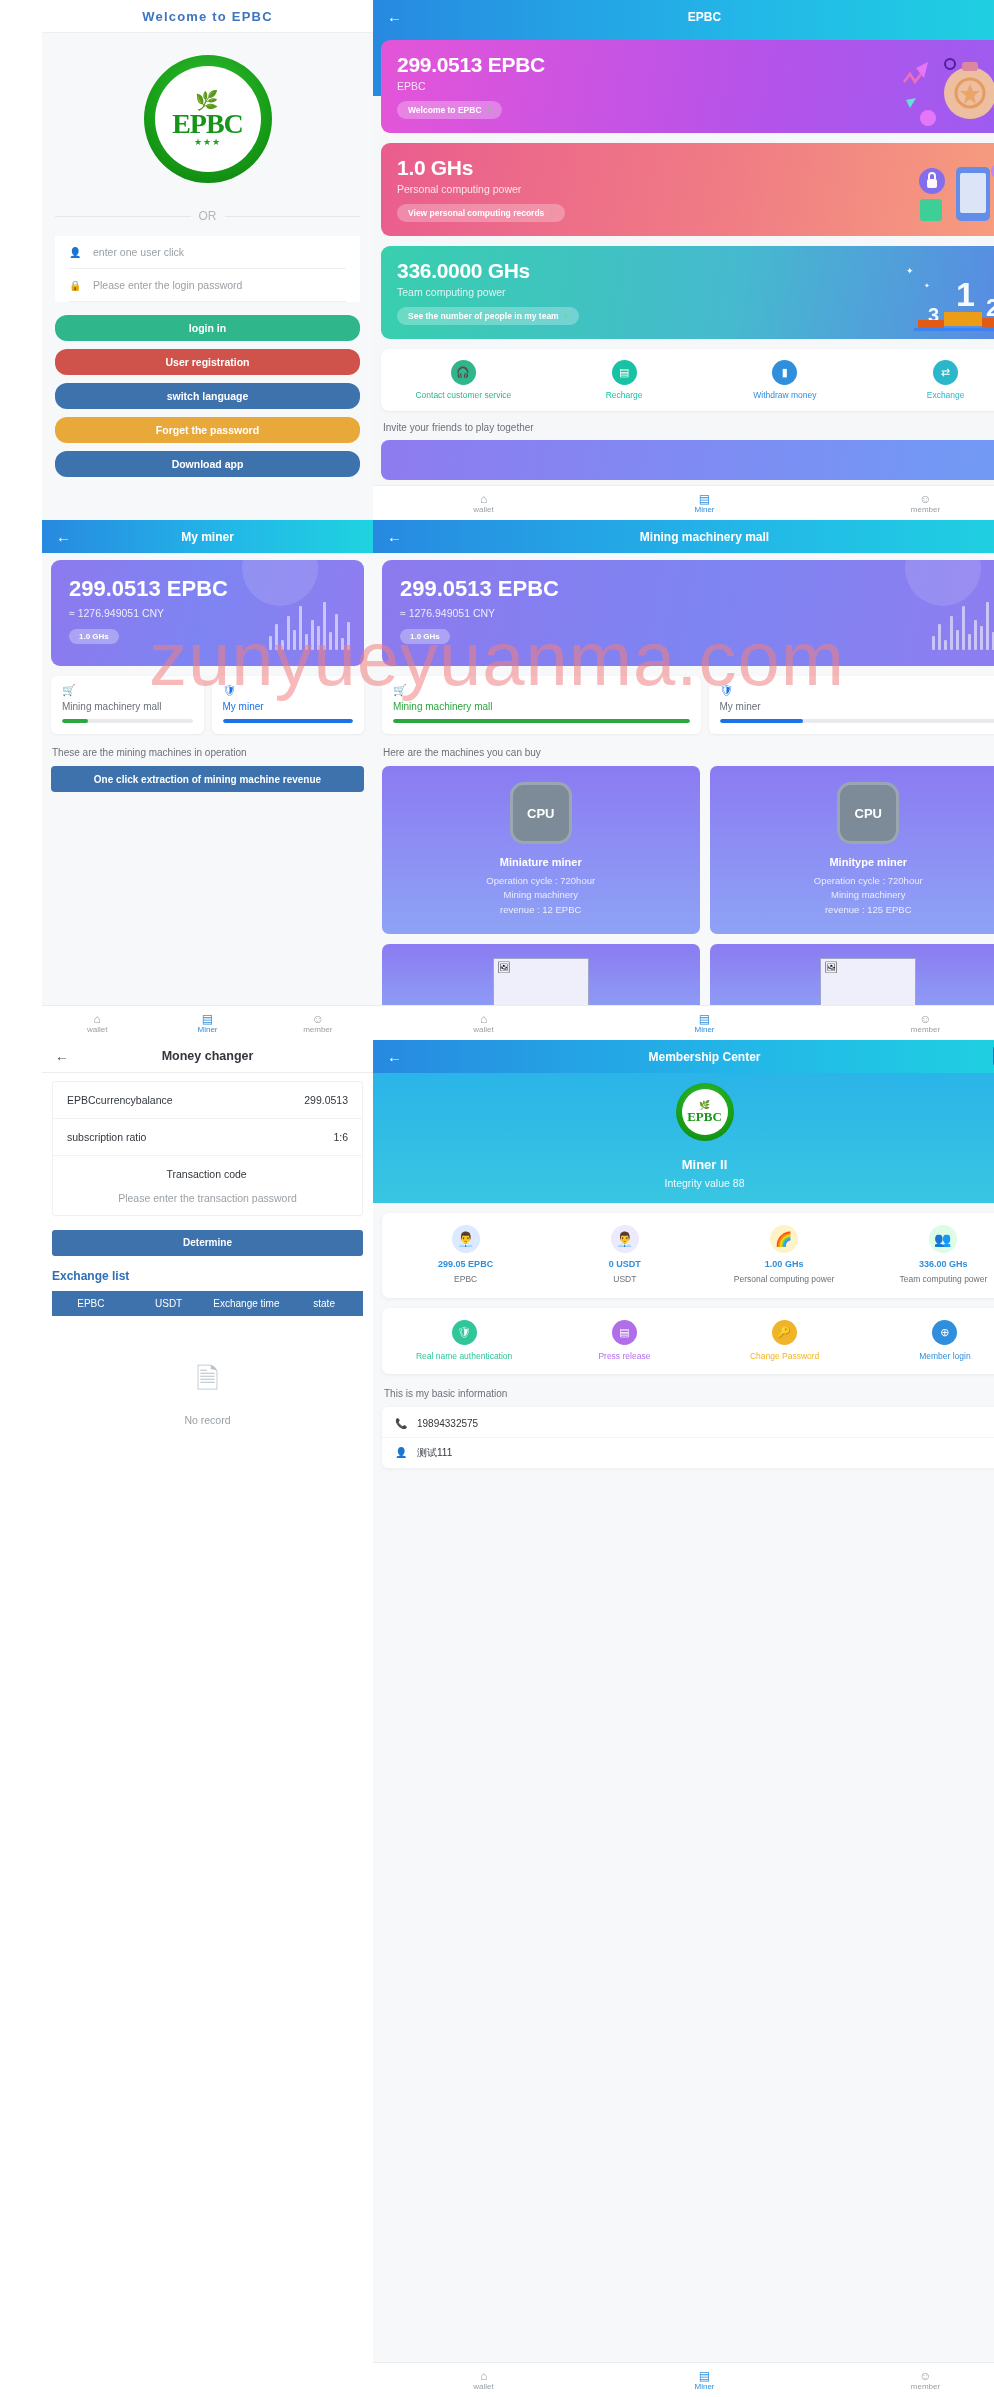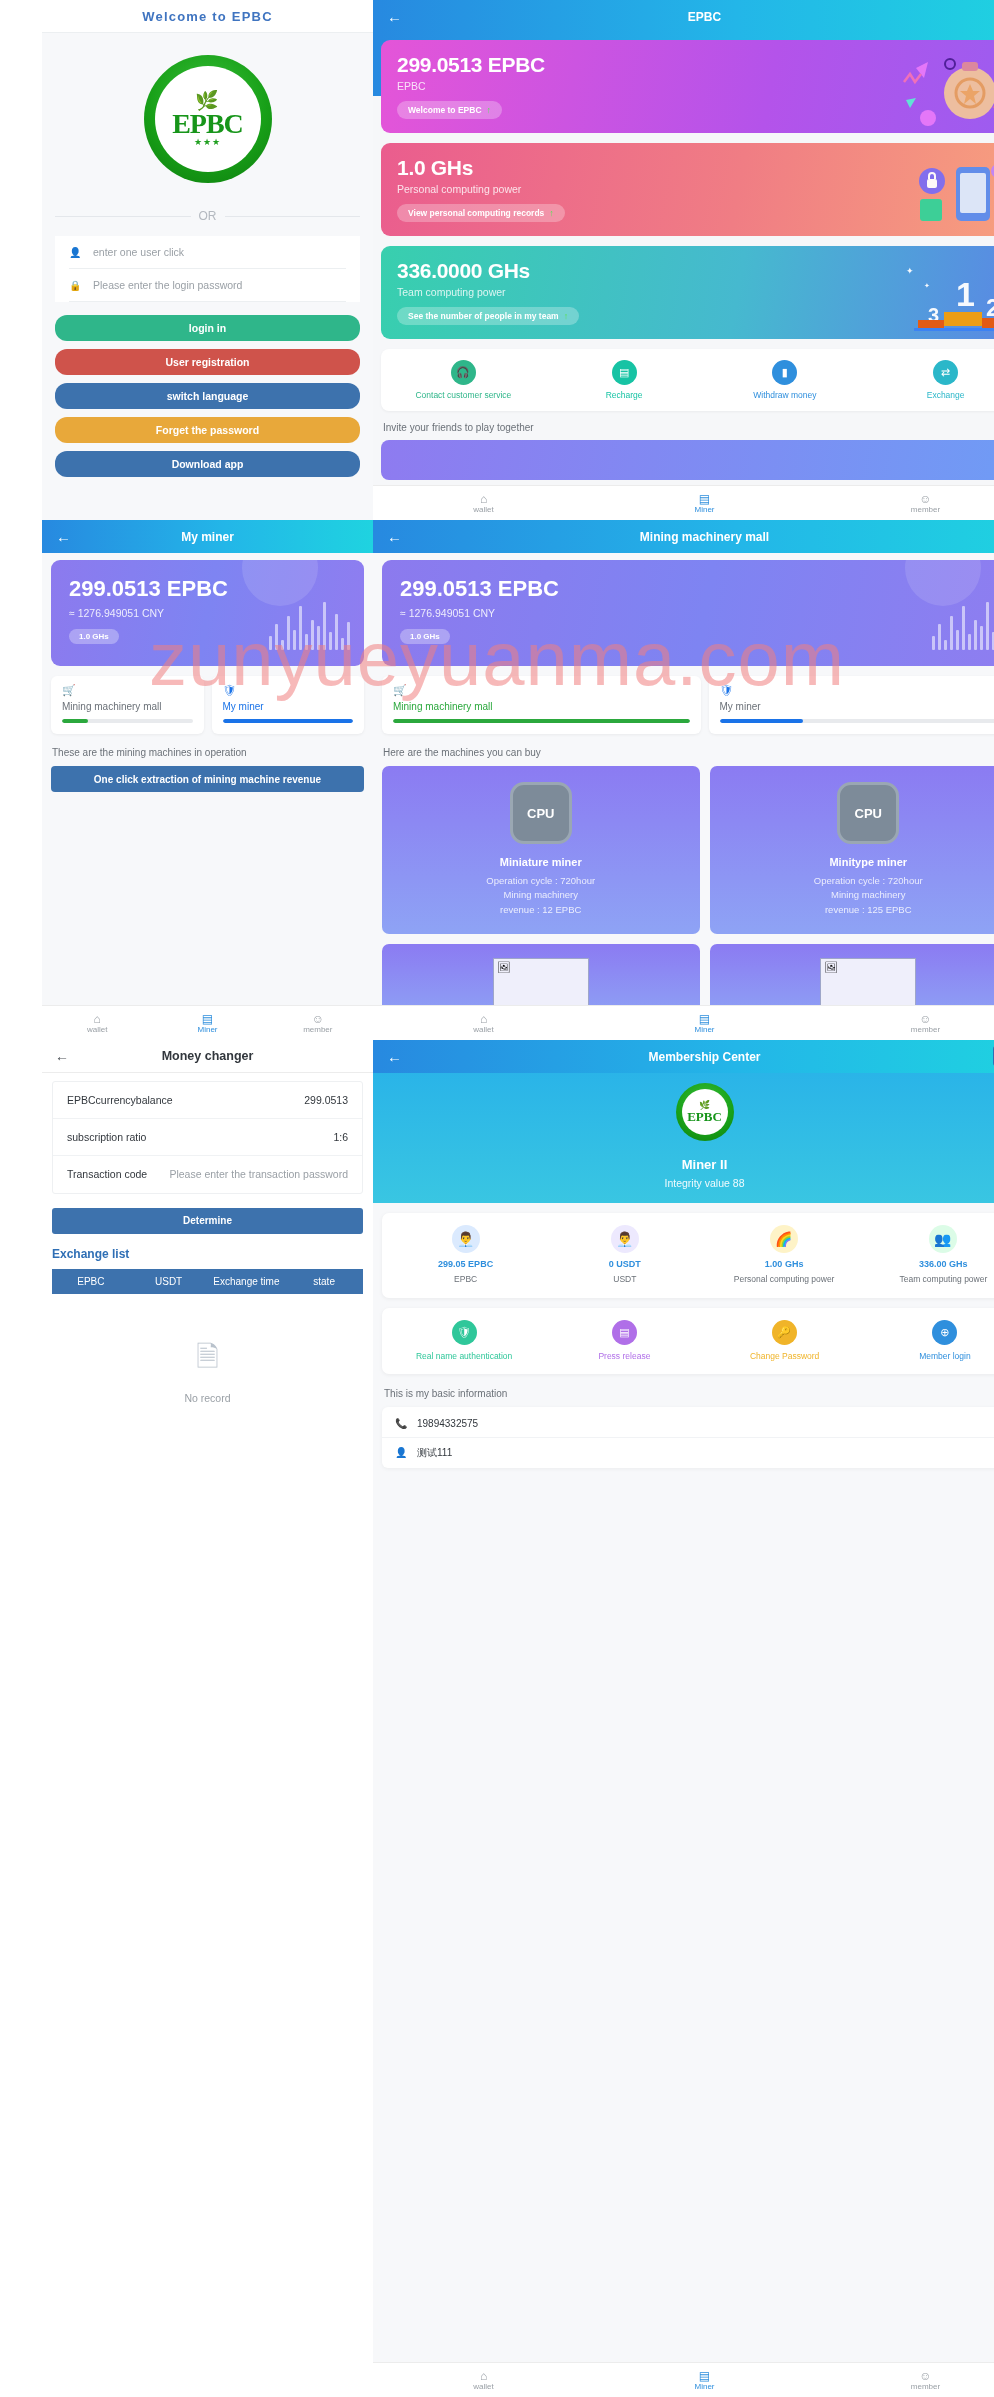--- a/index.html
+++ b/index.html
@@ -181,21 +181,21 @@
   .prod.partial { min-height: 58px; padding-top: 14px; }
   .brokenimg { width: 96px; height: 48px; border: 1px solid #9ea6c9; background: #efeffb; margin: 0 auto; position: relative; }
   .brokenimg::after { content: "🖼"; position: absolute; left: 3px; top: 2px; font-size: 11px; }
 
   
   .mc-hdr { height: 33px; background: #fff; border-bottom: 1px solid #ececec; display: flex; align-items: center; position: relative; }
   .mc-hdr .back { position: absolute; left: 13px; color: #4a4f55; font-size: 14px; cursor: pointer; }
   .mc-hdr .ttl { flex: 1; text-align: center; color: #32373d; font-weight: bold; font-size: 12.5px; }
   .mc-form { background: #fff; margin: 8px 10px 0 10px; border: 1px solid #eef0f2; border-radius: 3px; }
   .mc-row { display: flex; align-items: center; justify-content: space-between; padding: 11px 14px; border-bottom: 1px solid #f0f2f4; gap: 10px; }
-  .mc-row:last-child { border-bottom: none; }
+  .mc-row:last-child { border-bottom: none; flex-direction: column; }
   .mc-row .k { color: #32373d; font-size: 10.5px; width: 82px; flex: none; line-height: 1.35; }
   .mc-row .v { color: #32373d; font-size: 10.5px; text-align: right; }
   .mc-row .v.ph { color: #9aa0a6; }
   .det-btn { margin: 14px 10px 0 10px; height: 26px; border-radius: 3px; background: #3d72ad;
     display: flex; align-items: center; justify-content: center; color: #fff; font-size: 10px; font-weight: bold; cursor: pointer; }
   .ex-title { margin: 13px 10px 0 10px; color: #2f6fb5; font-size: 12px; font-weight: bold; }
   .ex-head { margin: 8px 10px 0 10px; display: flex; background: #3d72ad; color: #fff; }
   .ex-head div { flex: 1; text-align: center; padding: 7px 0; font-size: 10px; }
   .norec { margin-top: 42px; text-align: center; }
   .norec .ni { font-size: 28px; color: #b9c2cc; }

